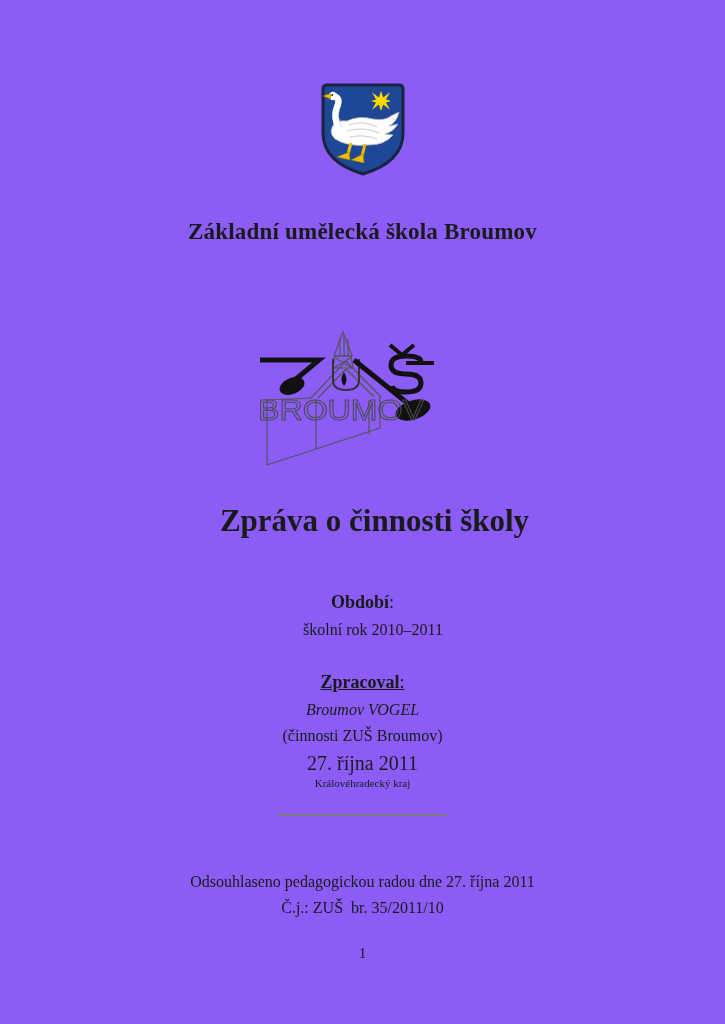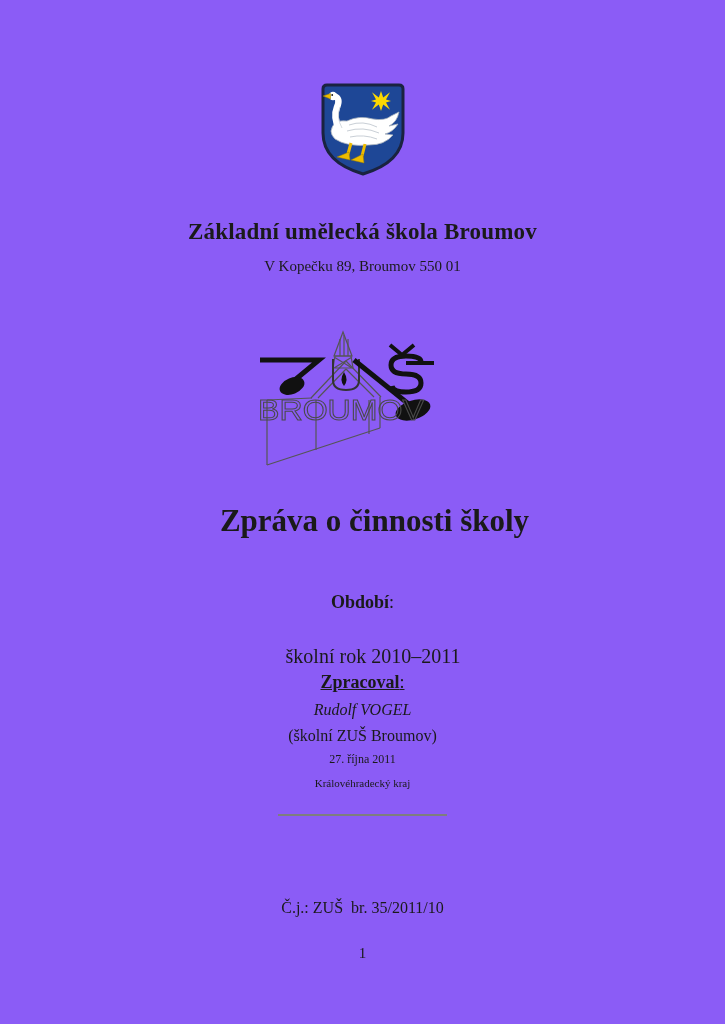--- a/index.html
+++ b/index.html
@@ -14,25 +14,25 @@
   }
   .centered{position:absolute;left:0;right:0;text-align:center;}
   .school-name{top:219px;font-size:23px;font-weight:bold;letter-spacing:.2px;}
   .address{top:258px;font-size:15px;}
   .coa{position:absolute;top:83px;left:50%;transform:translateX(-50%);}
   .logo{position:absolute;top:328px;left:256px;}
   .main-title{top:503px;font-size:31px;font-weight:bold;margin-left:24px;}
   .sec-label{font-size:18px;font-weight:bold;}
   .sec-label .colon{font-weight:normal;}
   .period-label{top:592px;}
-  .period-value{top:645px;font-size:20px;padding-left:21px;}
+  .period-value{top:621px;font-size:16px;padding-left:21px;}
   .author-label{top:672px;text-decoration:underline;}
   .author-name{top:701px;font-size:16px;font-style:italic;}
   .author-role{top:727px;font-size:16px;}
-  .author-date{top:752px;font-size:12px;}
+  .author-date{top:752px;font-size:20px;}
   .author-region{top:777px;font-size:11px;}
   .divider{position:absolute;top:814px;left:278px;width:169px;height:2px;background:#7e7e7e;}
   .approval{top:873px;font-size:16px;}
   .reference{top:899px;font-size:16px;white-space:pre;}
   .page-number{top:945px;font-size:15px;}
 </style>
 </head>
 <body>
 
 <div class="page">
@@ -55,21 +55,20 @@
     <circle cx="14" cy="13" r="4.2" fill="#ffffff"></circle>
 
     <path fill="#eebc00" stroke="#9a7d00" stroke-width="0.5" d="M4,13 L11.5,10.5 L11.5,16 Z"></path>
     <circle cx="13.2" cy="12" r="0.9" fill="#111111"></circle>
 
     <path fill="none" stroke="#eebc00" stroke-width="3" d="M32,60 L29,71 M46,61 L43,73"></path>
     <path fill="#eebc00" stroke="#9a7d00" stroke-width="0.5" d="M30,69 L18,74 L31,77 Z M44,71 L32,77 L45,80 Z"></path>
   </svg>
 
   <div class="centered school-name">Základní umělecká škola Broumov</div>
-  <div class="centered address">V Kopečku 89, Broumov 550 01</div>
 
   <svg class="logo" width="200" height="148" viewBox="0 0 200 148" aria-hidden="true">
 
     <g fill="none" stroke="#555555" stroke-width="1.2">
       <path d="M87,4 L78,28 L96,28 Z"></path>
       <path d="M84,11 V28 M88,7 V28 M92,11 V28"></path>
       <path d="M79,28 L95,28 L97,40 L77,40 Z M78,29 L96,40 M96,29 L78,40"></path>
       <path d="M90,33 L55,70 M90,33 L125,69"></path>
       <path d="M90,41 L62,70 M90,41 L118,69"></path>
       <path d="M11,72 L56,70 M11,72 V137 M60,72 V122 M113,72 V106 M124,69 V100"></path>
@@ -94,23 +93,24 @@
 
     <text x="2" y="92" textLength="166" lengthAdjust="spacingAndGlyphs" font-family="Liberation Sans, sans-serif" font-size="29" fill="none" stroke="#4a4a4a" stroke-width="1">BROUMOV</text>
   </svg>
 
   <div class="centered main-title">Zpráva o činnosti školy</div>
 
   <div class="centered sec-label period-label"><span>Období</span><span class="colon">:</span></div>
   <div class="centered period-value">školní rok 2010–2011</div>
 
   <div class="centered sec-label author-label"><span>Zpracoval</span><span class="colon">:</span></div>
-  <div class="centered author-name">Rudolf VOGEL</div>
-  <div class="centered author-role">(školní ZUŠ Broumov)</div>
+  <div class="centered author-name">Broumov VOGEL</div>
+  <div class="centered author-role">(činnosti ZUŠ Broumov)</div>
   <div class="centered author-date">27. října 2011</div>
   <div class="centered author-region">Královéhradecký kraj</div>
 
   <div class="divider"></div>
 
+  <div class="centered approval">Odsouhlaseno pedagogickou radou dne 27. října 2011</div>
   <div class="centered reference">Č.j.: ZUŠ  br. 35/2011/10</div>
   <div class="centered page-number">1</div>
 
 </div>
 
 </body></html>

